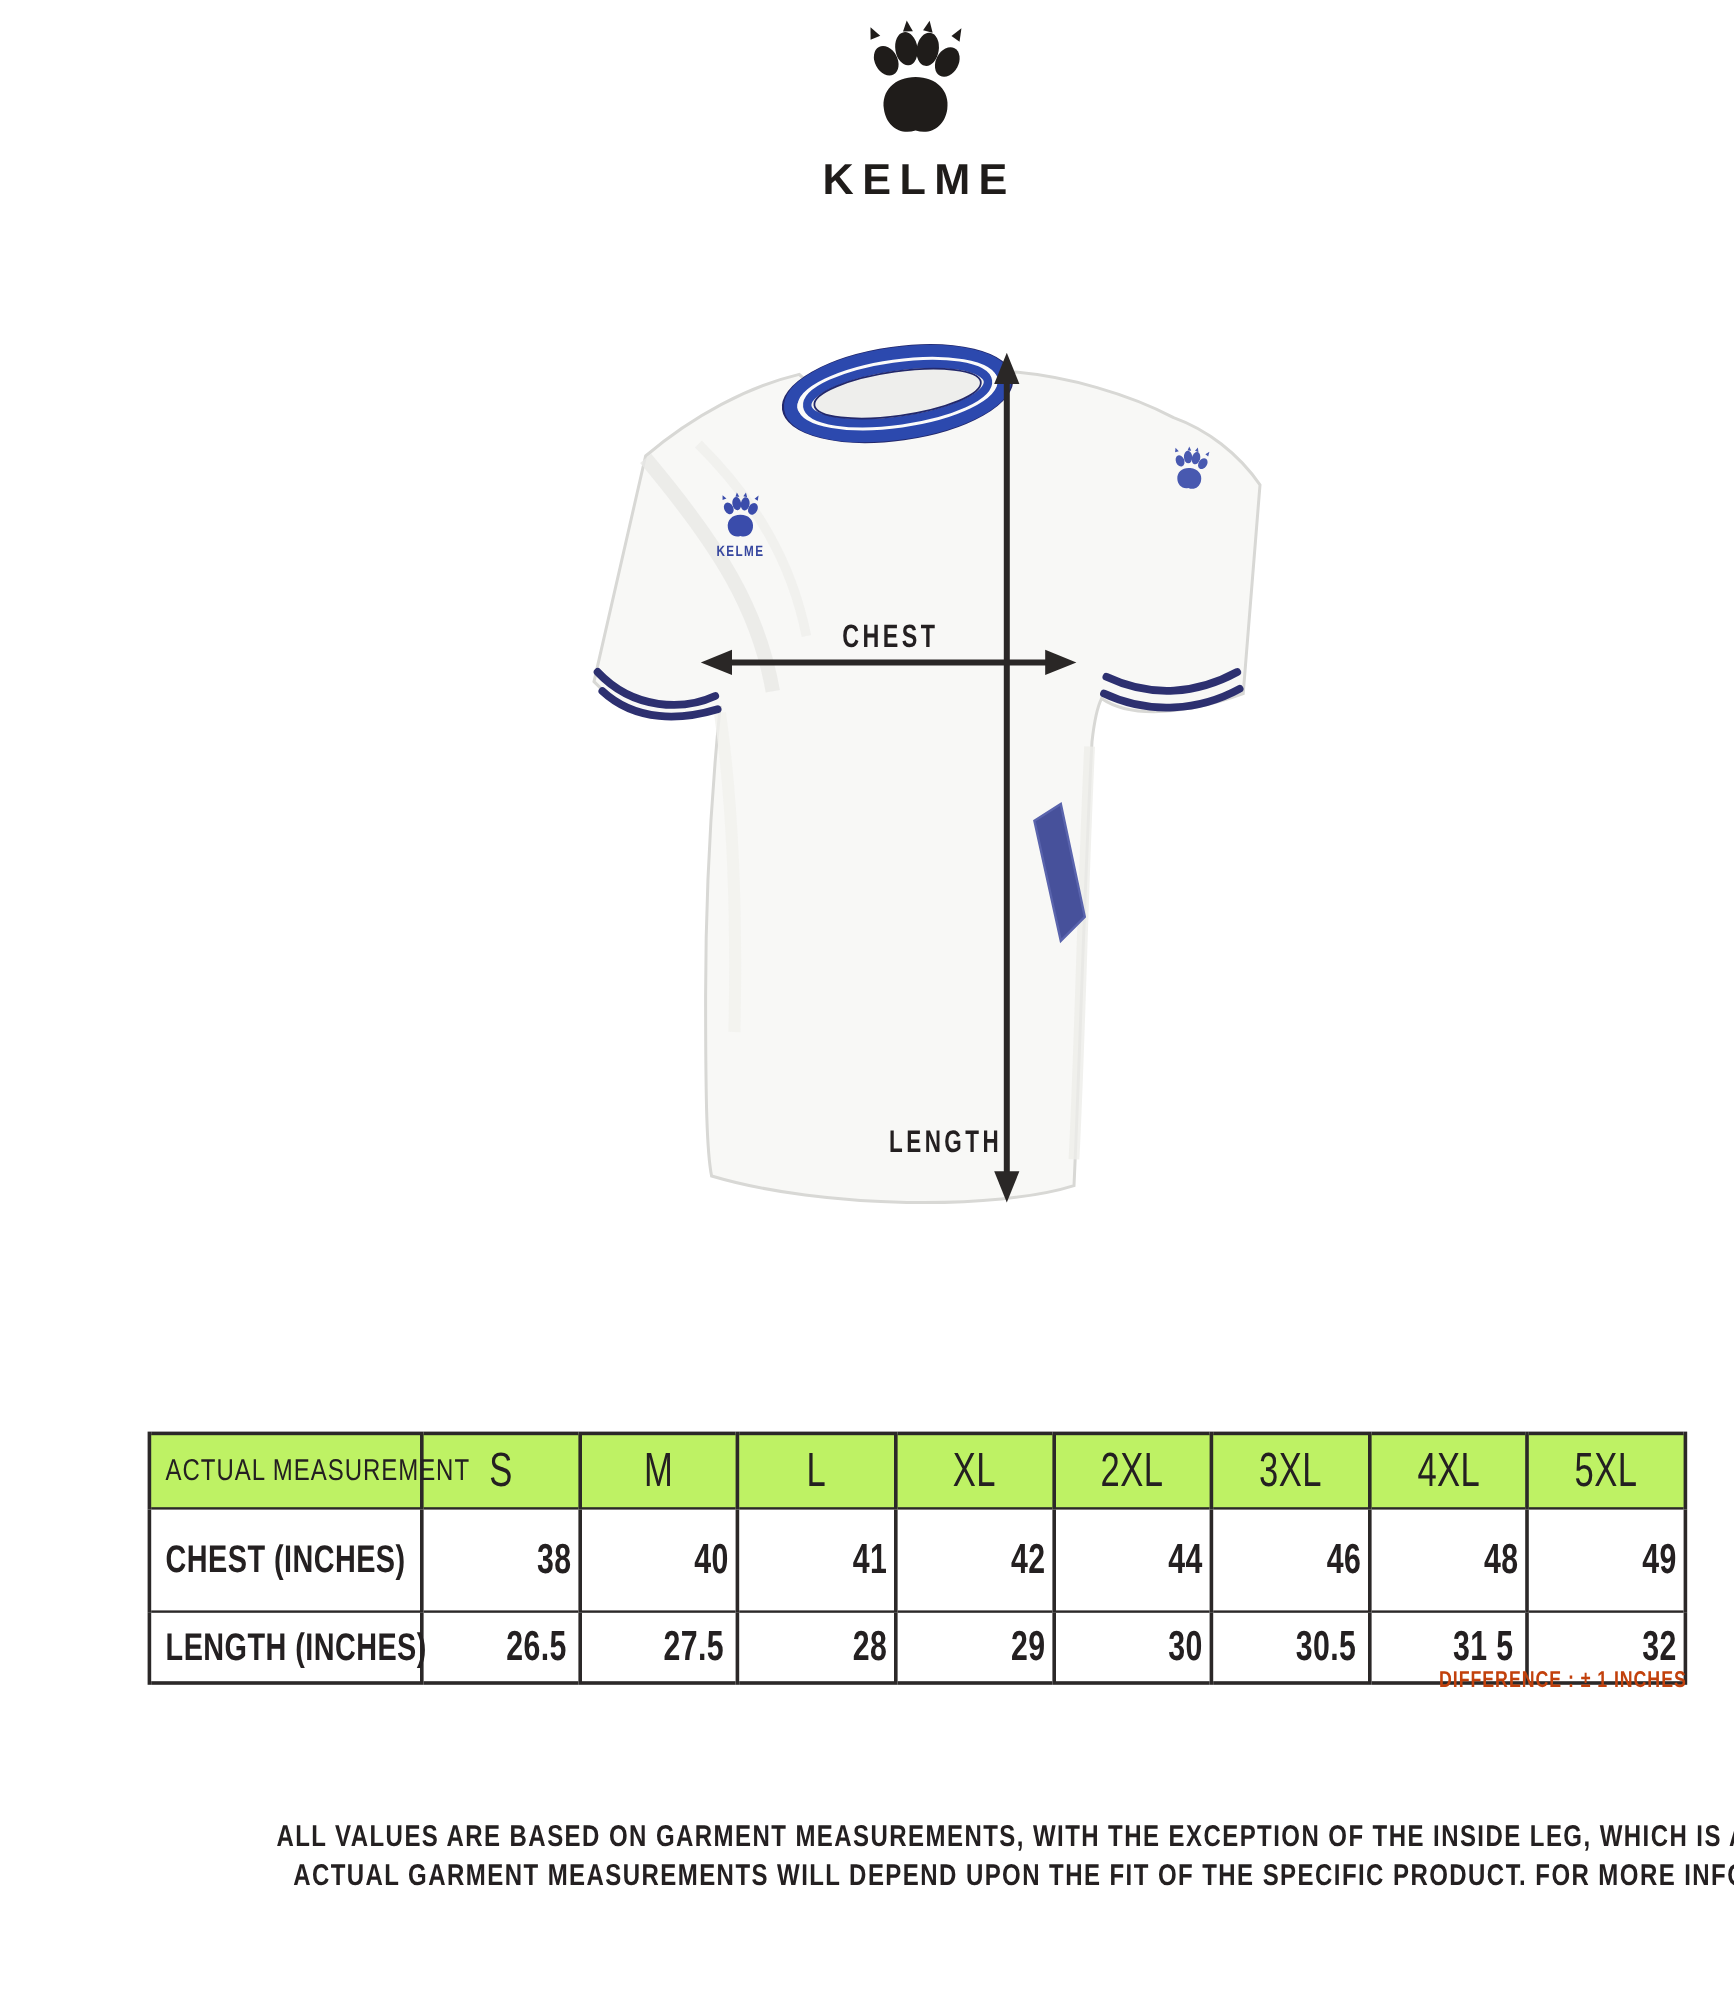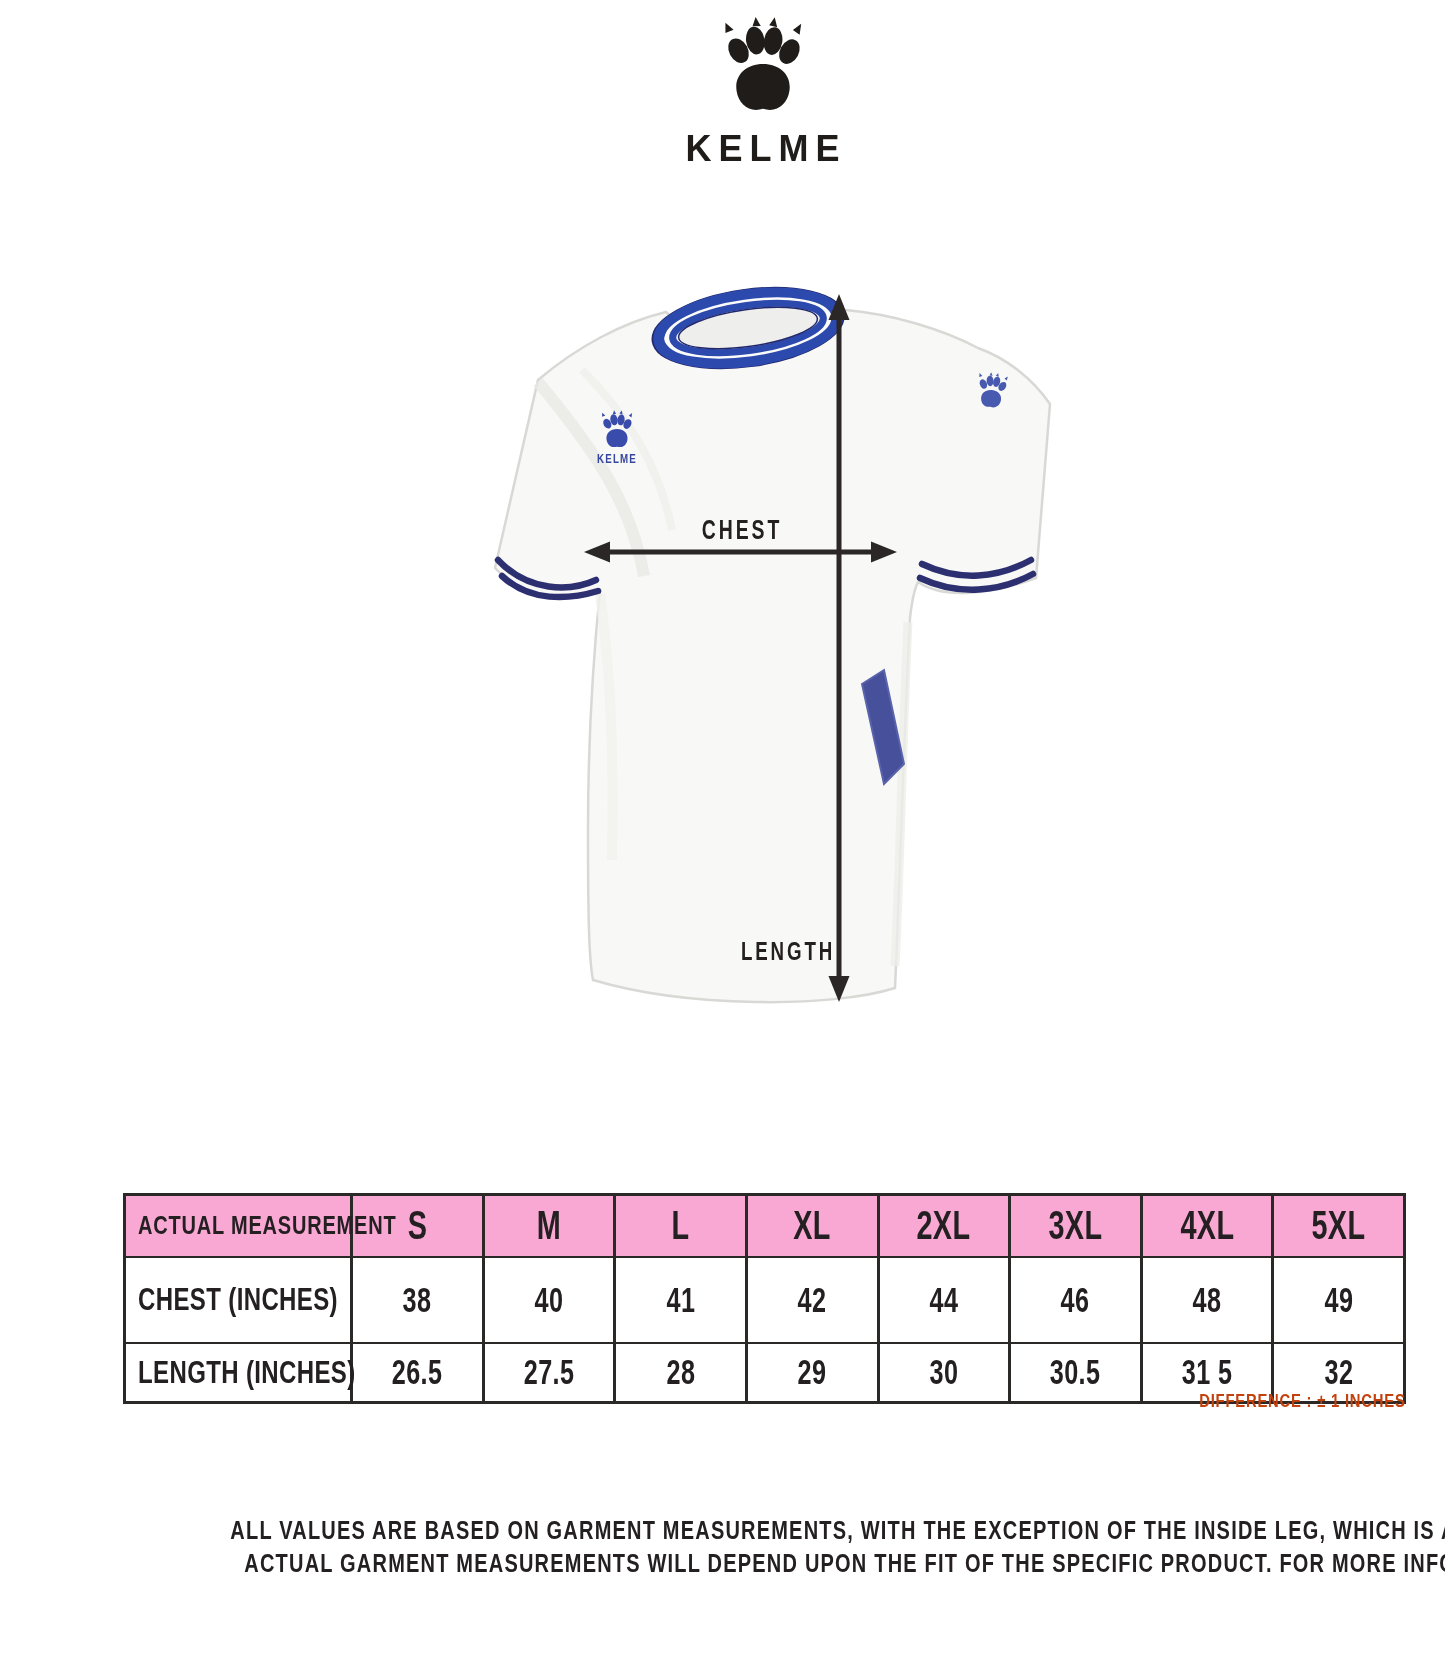--- a/index.html
+++ b/index.html
@@ -37,25 +37,25 @@
     border-collapse:collapse;table-layout:fixed;border:3px solid #2b2828;
   }
   .size-table col.c0{width:227px;}
   .size-table td,.size-table th{
     border:solid #2b2828;border-width:2px 3px;padding:0;vertical-align:middle;
     color:#242021;
   }
   .size-table tr.head{height:62px;}
   .size-table tr.r1{height:86px;}
   .size-table tr.r2{height:60px;padding-left:12px;}
-  .size-table th{background:#f9a8d4;font-weight:bold;text-align:center;}
+  .size-table th{background:#bef264;font-weight:normal;text-align:center;}
   .size-table th.corner{text-align:left;padding-left:12px;font-size:25px;}
   .size-table th .sz{--sx:.72;font-size:40px;letter-spacing:0.5px;}
   .size-table th .corner-t{--sx:.8;letter-spacing:1px;}
-  .size-table td{text-align:center;font-weight:bold;}
+  .size-table td{text-align:right;font-weight:bold;}
   .size-table td.rowlab{text-align:left;padding-left:12px;font-size:32px;}
   .size-table td .num{--sx:.72;font-size:35px;letter-spacing:0.5px;}
   .size-table td .lab{--sx:.75;letter-spacing:0.5px;}
 
   .note{
     position:absolute;right:79px;top:1390px;font-size:19px;font-weight:bold;color:#c2410c;
     text-align:right;
   }
   .note .cx{--sx:.78;letter-spacing:1px;}
 

